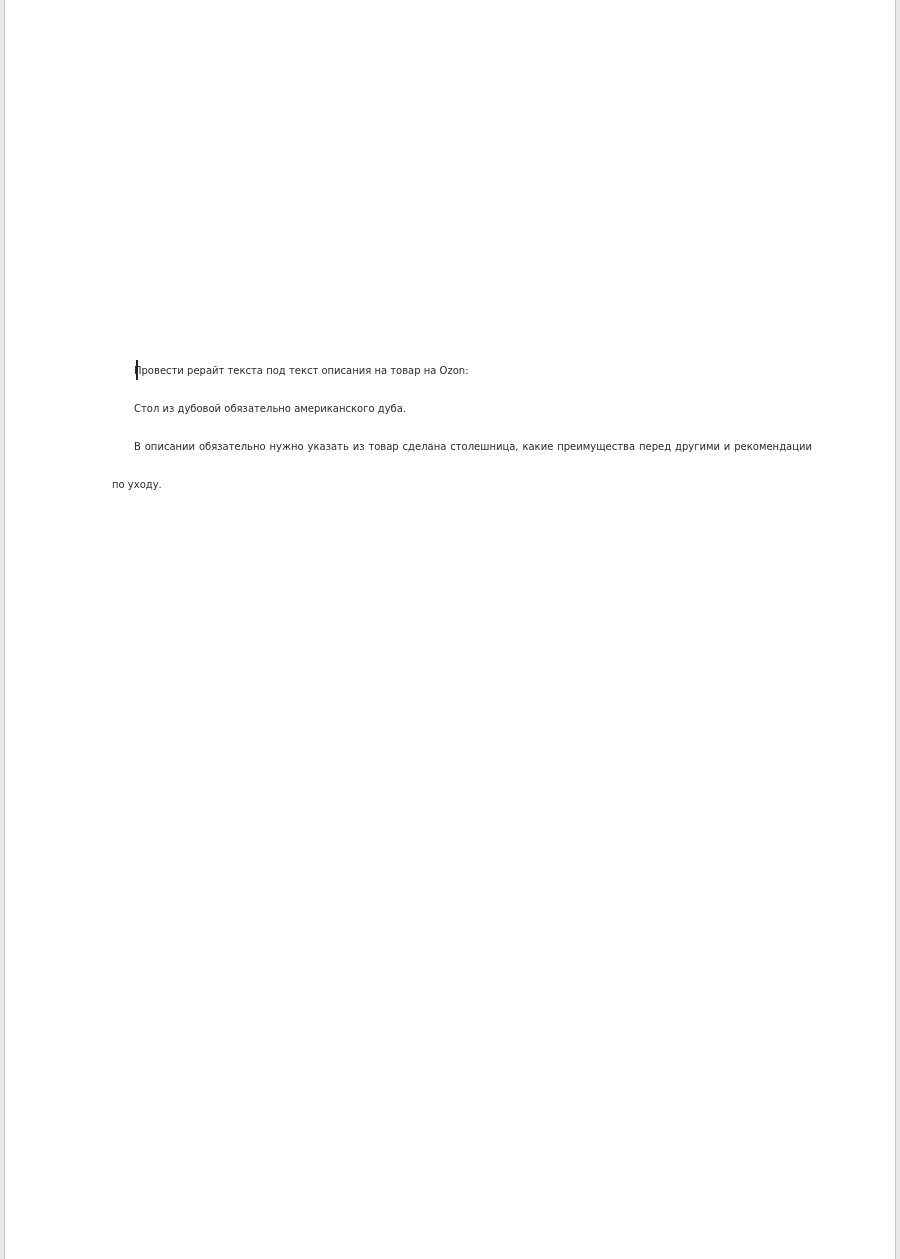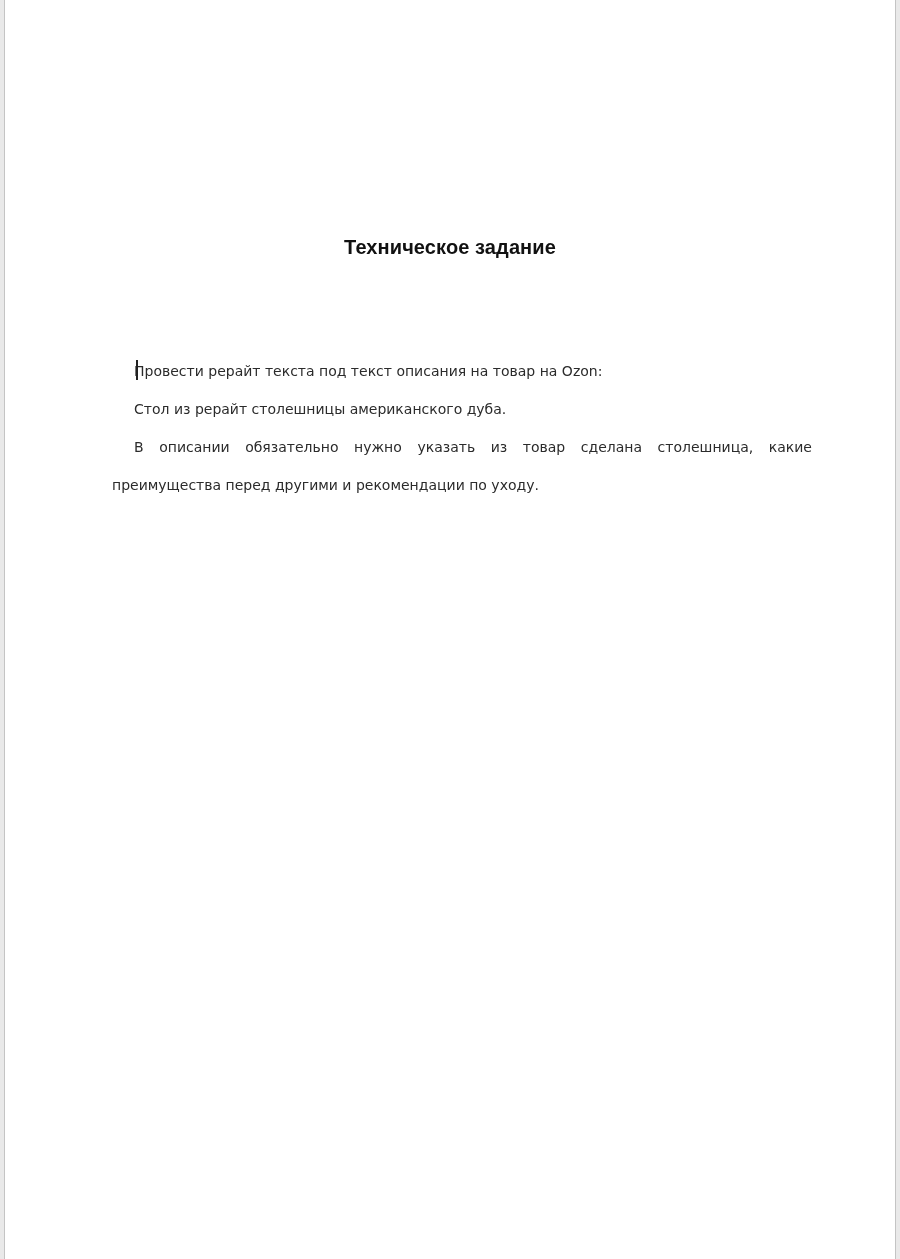--- a/index.html
+++ b/index.html
@@ -32,21 +32,21 @@
       font-size: 20px;
       color: #111111;
       letter-spacing: 0.1px;
     }
     .body-text {
       position: absolute;
       top: 352px;
       left: 107px;
       width: 700px;
       font-family: "DejaVu Sans", sans-serif;
-      font-size: 14px;
+      font-size: 10px;
       color: #2b2b2b;
       line-height: 38px;
     }
     .para {
       margin: 0;
       text-indent: 22px;
       text-align: left;
       position: relative;
     }
     .para.justify {
@@ -59,27 +59,26 @@
       top: 8px;
       width: 1.5px;
       height: 20px;
       background: #222222;
     }
   </style>
 </head>
 <body>
 
 <div class="page">
-  <div class="title">Техническое задание</div>
 
   <div class="body-text">
     <p class="para">
       <span class="cursor"></span>
       <span>Провести рерайт текста под текст описания на товар на Ozon:</span>
     </p>
     <p class="para">
-      <span>Стол из рерайт столешницы американского дуба.</span>
+      <span>Стол из дубовой обязательно американского дуба.</span>
     </p>
     <p class="para justify">
       <span>В описании обязательно нужно указать из товар сделана столешница, какие преимущества перед другими и рекомендации по уходу.</span>
     </p>
   </div>
 </div>
 
 </body></html>

